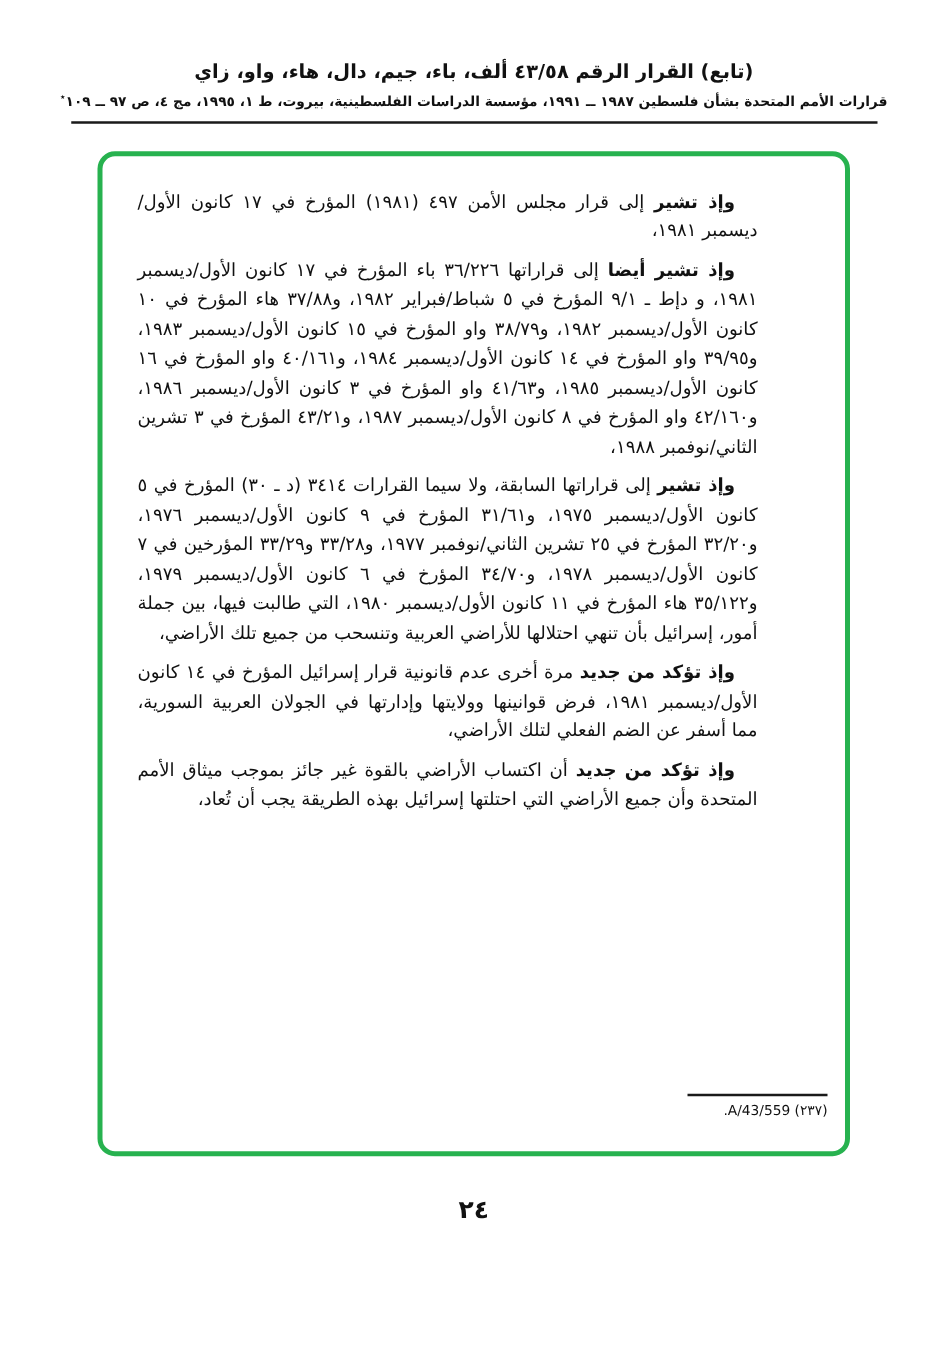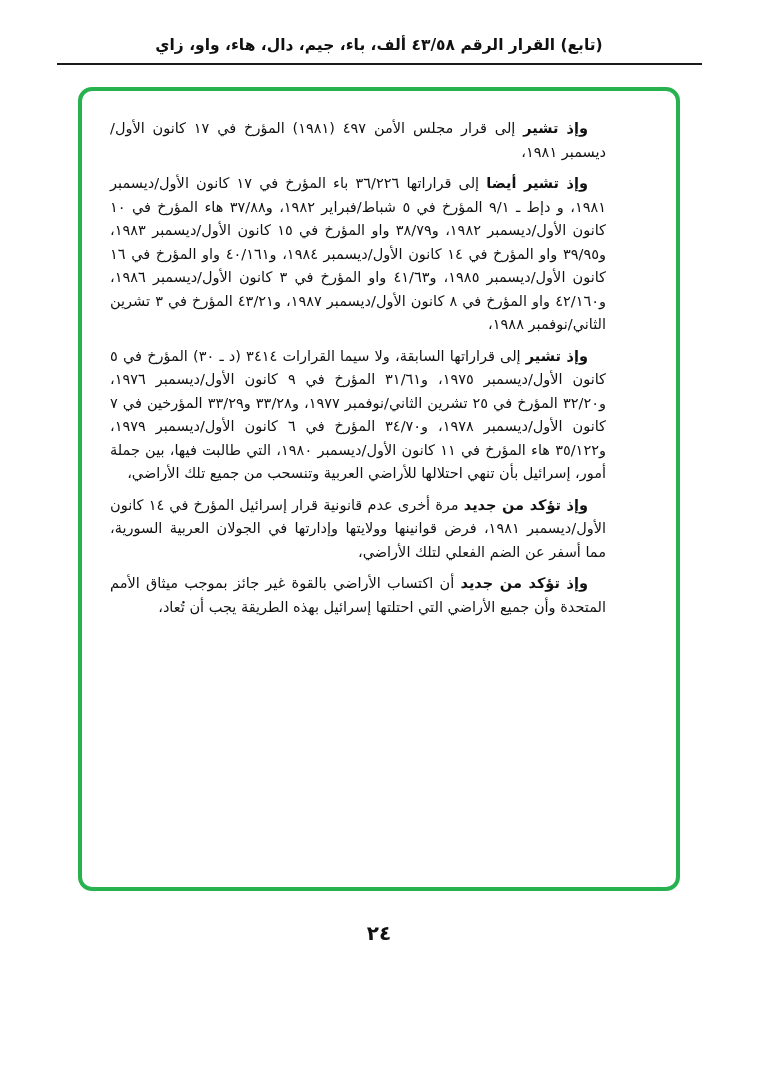--- a/index.html
+++ b/index.html
@@ -14,21 +14,21 @@
   .page {
     position: relative;
     width: 758px;
     height: 1078px;
     background: #ffffff;
     overflow: hidden;
   }
   .header {
     direction: rtl;
     text-align: center;
-    padding-top: 36px;
+    padding-top: 48px;
   }
   .doc-title {
     font-size: 15.5px;
     font-weight: bold;
     letter-spacing: 0.2px;
   }
   .doc-source {
     font-size: 11px;
     font-weight: bold;
     margin-top: 7px;
@@ -93,36 +93,41 @@
     margin-top: 30px;
   }
 </style>
 </head>
 <body>
 
 <div class="page">
 
   <div class="header">
     <div class="doc-title">(تابع) القرار الرقم ٤٣/٥٨ ألف، باء، جيم، دال، هاء، واو، زاي</div>
+    <div class="doc-source"><span>قرارات الأمم المتحدة بشأن فلسطين ١٩٨٧ ــ ١٩٩١، مؤسسة الدراسات الفلسطينية، بيروت، ط ١، ١٩٩٥، مج ٤، ص ٩٧ ــ ١٠٩</span><sup>٭</sup></div>
     <div class="header-rule"></div>
   </div>
 
   <div class="green-box">
     <div class="text-block">
 
       <p class="para"><strong class="lead">وإذ تشير</strong><span> إلى قرار مجلس الأمن ٤٩٧ (١٩٨١) المؤرخ في ١٧ كانون الأول/ديسمبر ١٩٨١،</span></p>
 
       <p class="para"><strong class="lead">وإذ تشير أيضا</strong><span> إلى قراراتها ٣٦/٢٢٦ باء المؤرخ في ١٧ كانون الأول/ديسمبر ١٩٨١، و دإط ـ ٩/١ المؤرخ في ٥ شباط/فبراير ١٩٨٢، و٣٧/٨٨ هاء المؤرخ في ١٠ كانون الأول/ديسمبر ١٩٨٢، و٣٨/٧٩ واو المؤرخ في ١٥ كانون الأول/ديسمبر ١٩٨٣، و٣٩/٩٥ واو المؤرخ في ١٤ كانون الأول/ديسمبر ١٩٨٤، و٤٠/١٦١ واو المؤرخ في ١٦ كانون الأول/ديسمبر ١٩٨٥، و٤١/٦٣ واو المؤرخ في ٣ كانون الأول/ديسمبر ١٩٨٦، و٤٢/١٦٠ واو المؤرخ في ٨ كانون الأول/ديسمبر ١٩٨٧، و٤٣/٢١ المؤرخ في ٣ تشرين الثاني/نوفمبر ١٩٨٨،</span></p>
 
 
       <p class="para"><strong class="lead">وإذ تشير</strong><span> إلى قراراتها السابقة، ولا سيما القرارات ٣٤١٤ (د ـ ٣٠) المؤرخ في ٥ كانون الأول/ديسمبر ١٩٧٥، و٣١/٦١ المؤرخ في ٩ كانون الأول/ديسمبر ١٩٧٦، و٣٢/٢٠ المؤرخ في ٢٥ تشرين الثاني/نوفمبر ١٩٧٧، و٣٣/٢٨ و٣٣/٢٩ المؤرخين في ٧ كانون الأول/ديسمبر ١٩٧٨، و٣٤/٧٠ المؤرخ في ٦ كانون الأول/ديسمبر ١٩٧٩، و٣٥/١٢٢ هاء المؤرخ في ١١ كانون الأول/ديسمبر ١٩٨٠، التي طالبت فيها، بين جملة أمور، إسرائيل بأن تنهي احتلالها للأراضي العربية وتنسحب من جميع تلك الأراضي،</span></p>
 
       <p class="para"><strong class="lead">وإذ تؤكد من جديد</strong><span> مرة أخرى عدم قانونية قرار إسرائيل المؤرخ في ١٤ كانون الأول/ديسمبر ١٩٨١، فرض قوانينها وولايتها وإدارتها في الجولان العربية السورية، مما أسفر عن الضم الفعلي لتلك الأراضي،</span></p>
 
       <p class="para"><strong class="lead">وإذ تؤكد من جديد</strong><span> أن اكتساب الأراضي بالقوة غير جائز بموجب ميثاق الأمم المتحدة وأن جميع الأراضي التي احتلتها إسرائيل بهذه الطريقة يجب أن تُعاد،</span></p>
 
     </div>
 
+    <div class="footnote">
+      <div class="fn-rule"></div>
+      <div class="fn-text"><span>(٢٣٧)</span> <span>A/43/559.</span></div>
+    </div>
   </div>
 
   <div class="page-number">٢٤</div>
 
 </div>
 
 </body></html>

